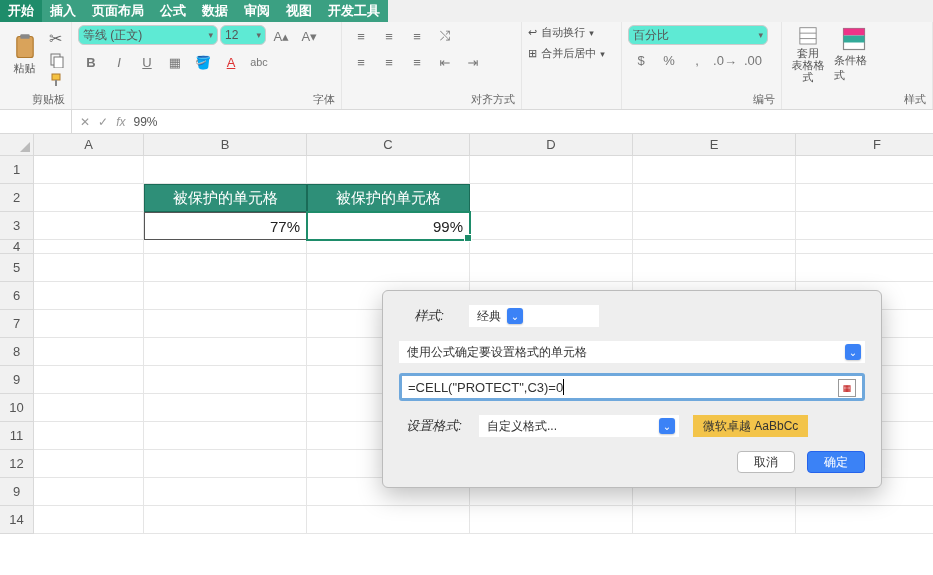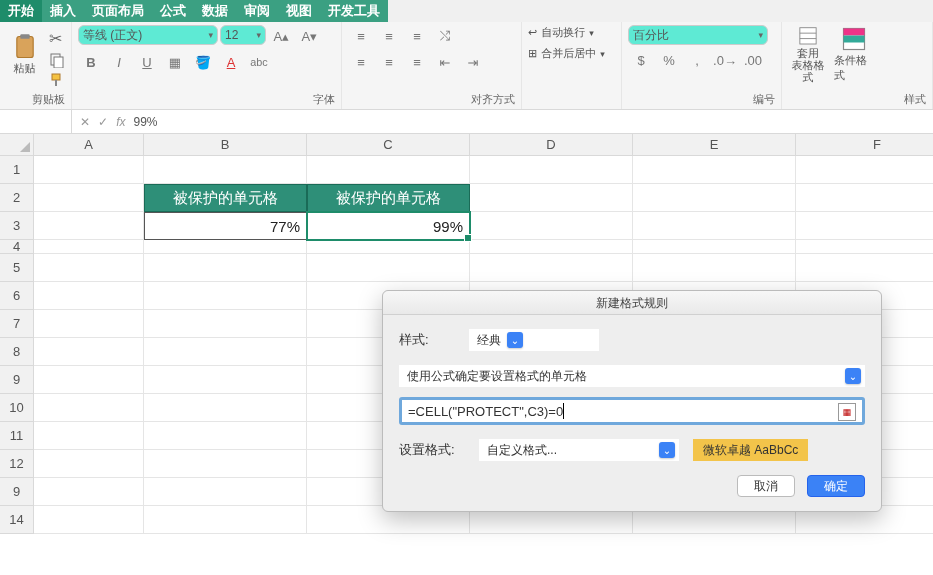--- a/index.html
+++ b/index.html
@@ -49,21 +49,21 @@
 .datacell { border: 1px solid #555; background: #fff; }
 .active-cell { outline: 2px solid #1e8c6a; outline-offset: -1px; position: relative; }
 .active-cell::after { content: ""; position: absolute; right: -3px; bottom: -3px; width: 6px; height: 6px; background: #1e8c6a; border: 1px solid #fff; }
 .row4half .cell { height: 14px; }
 
 
 .dialog { position: absolute; left: 382px; top: 290px; width: 500px; background: #eeeeee; border: 1px solid #bbb; border-radius: 6px; box-shadow: 0 8px 24px rgba(0,0,0,0.25); font-size: 13px; color: #333; }
 .dialog-title { text-align: center; height: 24px; line-height: 24px; background: linear-gradient(#f7f7f7,#e9e9e9); border-bottom: 1px solid #d0d0d0; border-radius: 6px 6px 0 0; font-size: 12px; color: #444; }
 .dialog-body { padding: 14px 16px 14px 16px; }
 .drow { display: flex; align-items: center; margin-bottom: 14px; }
-.drow label { width: 60px; text-align: left; margin-right: 10px; }
+.drow label { width: 60px; text-align: center; margin-right: 10px; font-style: italic; }
 .macsel { background: #fff; height: 22px; border-radius: 0; display: flex; align-items: center; padding: 0 4px 0 8px; font-size: 12px; }
 .macsel .bluearr { width: 16px; height: 16px; background: #3b82f6; border-radius: 3px; margin-left: 6px; display: flex; align-items: center; justify-content: center; color: #fff; font-size: 10px; box-shadow: 0 1px 2px rgba(0,0,0,.2); }
 .fullsel { width: 100%; }
 .formula-inp { width: 100%; border: 3px solid #6fa8dc; border-radius: 3px; background: #fff; height: 28px; display: flex; align-items: center; padding: 0 6px; font-size: 13px; position: relative; }
 .formula-inp .cursor { border-right: 1px solid #000; height: 16px; display: inline-block; }
 .formula-inp .picker { position: absolute; right: 6px; top: 3px; width: 18px; height: 18px; border: 1px solid #999; font-size: 9px; display: flex; align-items: center; justify-content: center; background: #fff; color: #b00; }
 .preview { background: #f3c44a; height: 22px; display: inline-flex; align-items: center; padding: 0 10px; font-size: 12px; margin-left: 14px; }
 .dlgbtns { display: flex; justify-content: flex-end; gap: 12px; margin-top: 14px; }
 .dbtn { height: 22px; padding: 0 16px; border-radius: 4px; font-size: 12px; display: inline-flex; align-items: center; }
 .dbtn.cancel { background: #fff; border: 1px solid #bbb; }
@@ -371,21 +371,20 @@
         <div class="cell"></div>
         <div class="cell"></div>
         <div class="cell"></div>
         <div class="cell"></div>
         <div class="cell"></div>
       </div>
     </div>
 </div>
 
 <div class="dialog">
-  <div class="dialog-title">新建格式规则</div>
   <div class="dialog-body">
     <div class="drow">
       <label>样式:</label>
       <div class="macsel" style="width:130px">
         <span>经典</span>
         <span class="bluearr">⌄</span>
       </div>
     </div>
 
     <div class="macsel fullsel" style="margin-bottom:10px">

